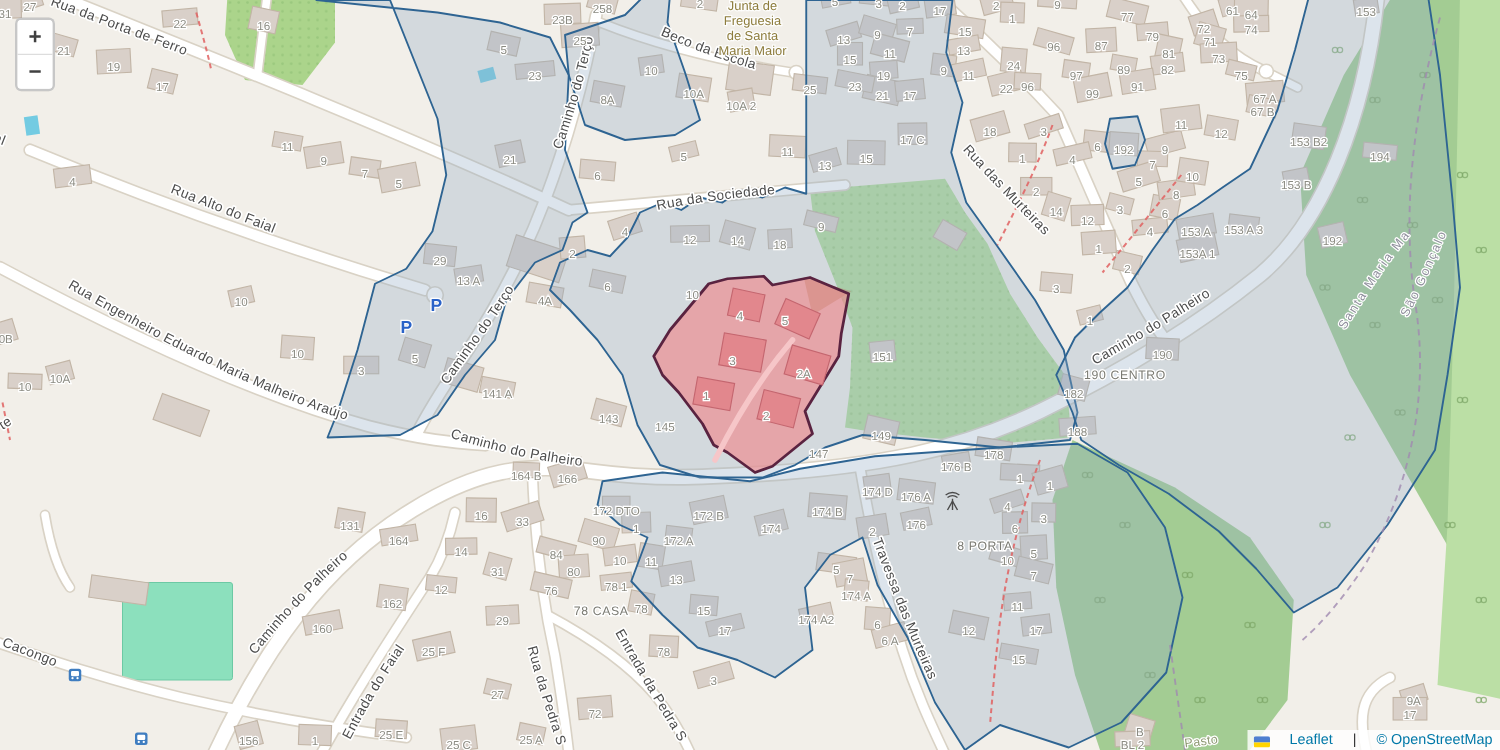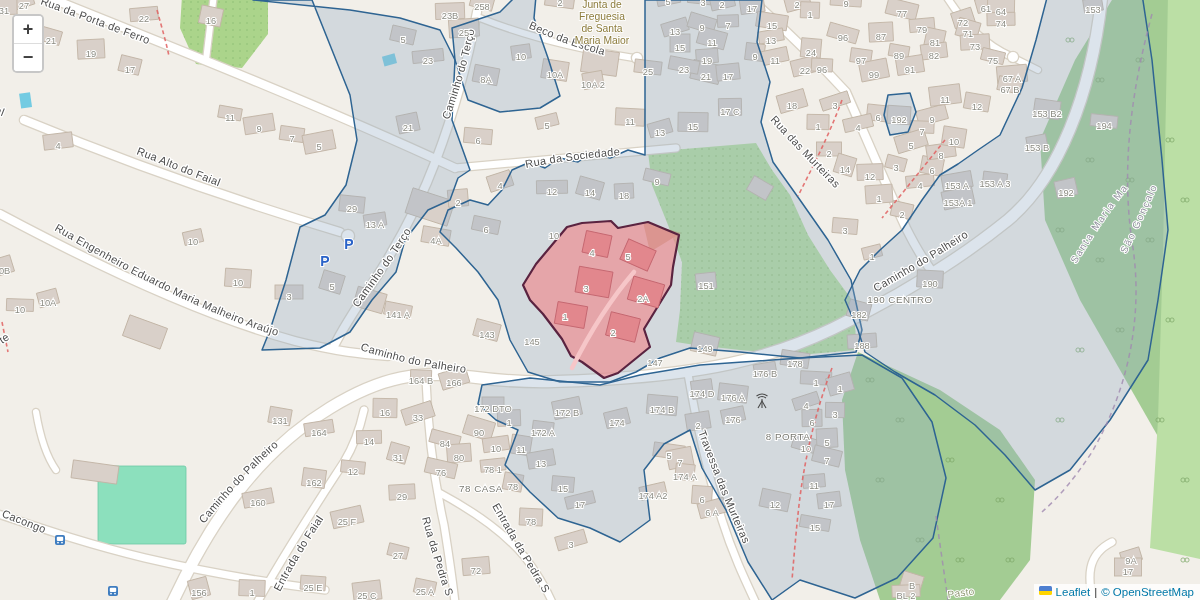--- a/index.html
+++ b/index.html
@@ -6,21 +6,21 @@
   .stage{position:relative;width:1200px;height:600px;overflow:hidden;background:#f2efe9;
          font-family:"Liberation Sans", sans-serif;}
   svg{position:absolute;left:0;top:0;display:block;}
   svg text{font-family:"Liberation Sans", sans-serif;}
   .zoomctl{position:absolute;left:12px;top:14px;width:28px;background:#fff;border:2px solid rgba(0,0,0,0.22);
            border-radius:5px;overflow:hidden;z-index:10;}
   .zoomctl a{display:block;width:28px;height:27px;line-height:27px;text-align:center;
              font-size:18px;font-weight:bold;color:#404040;text-decoration:none;cursor:pointer;background:#fff;}
   .zdiv{height:1px;background:#ddd;}
   .attrib{position:absolute;right:0;bottom:0;background:rgba(255,255,255,0.82);padding:2px 6px 2px 5px;
-          font-size:11.5px;color:#333;z-index:10;display:flex;align-items:flex-start;gap:4px;}
+          font-size:11.5px;color:#333;z-index:10;display:flex;align-items:flex-end;gap:16px;}
   .attrib a{text-decoration:none;color:#0078a8;cursor:pointer;}
   .attrib .sep{color:#333;}
   .flag{display:inline-block;width:13px;height:9px;border-radius:1.5px;overflow:hidden;position:relative;top:0px;}
   .flag i{display:block;width:13px;height:4.5px;}
   .f1{background:#4e7fd0;}
   .f2{background:#ffd500;}
 </style>
 </head>
 <body>
 

